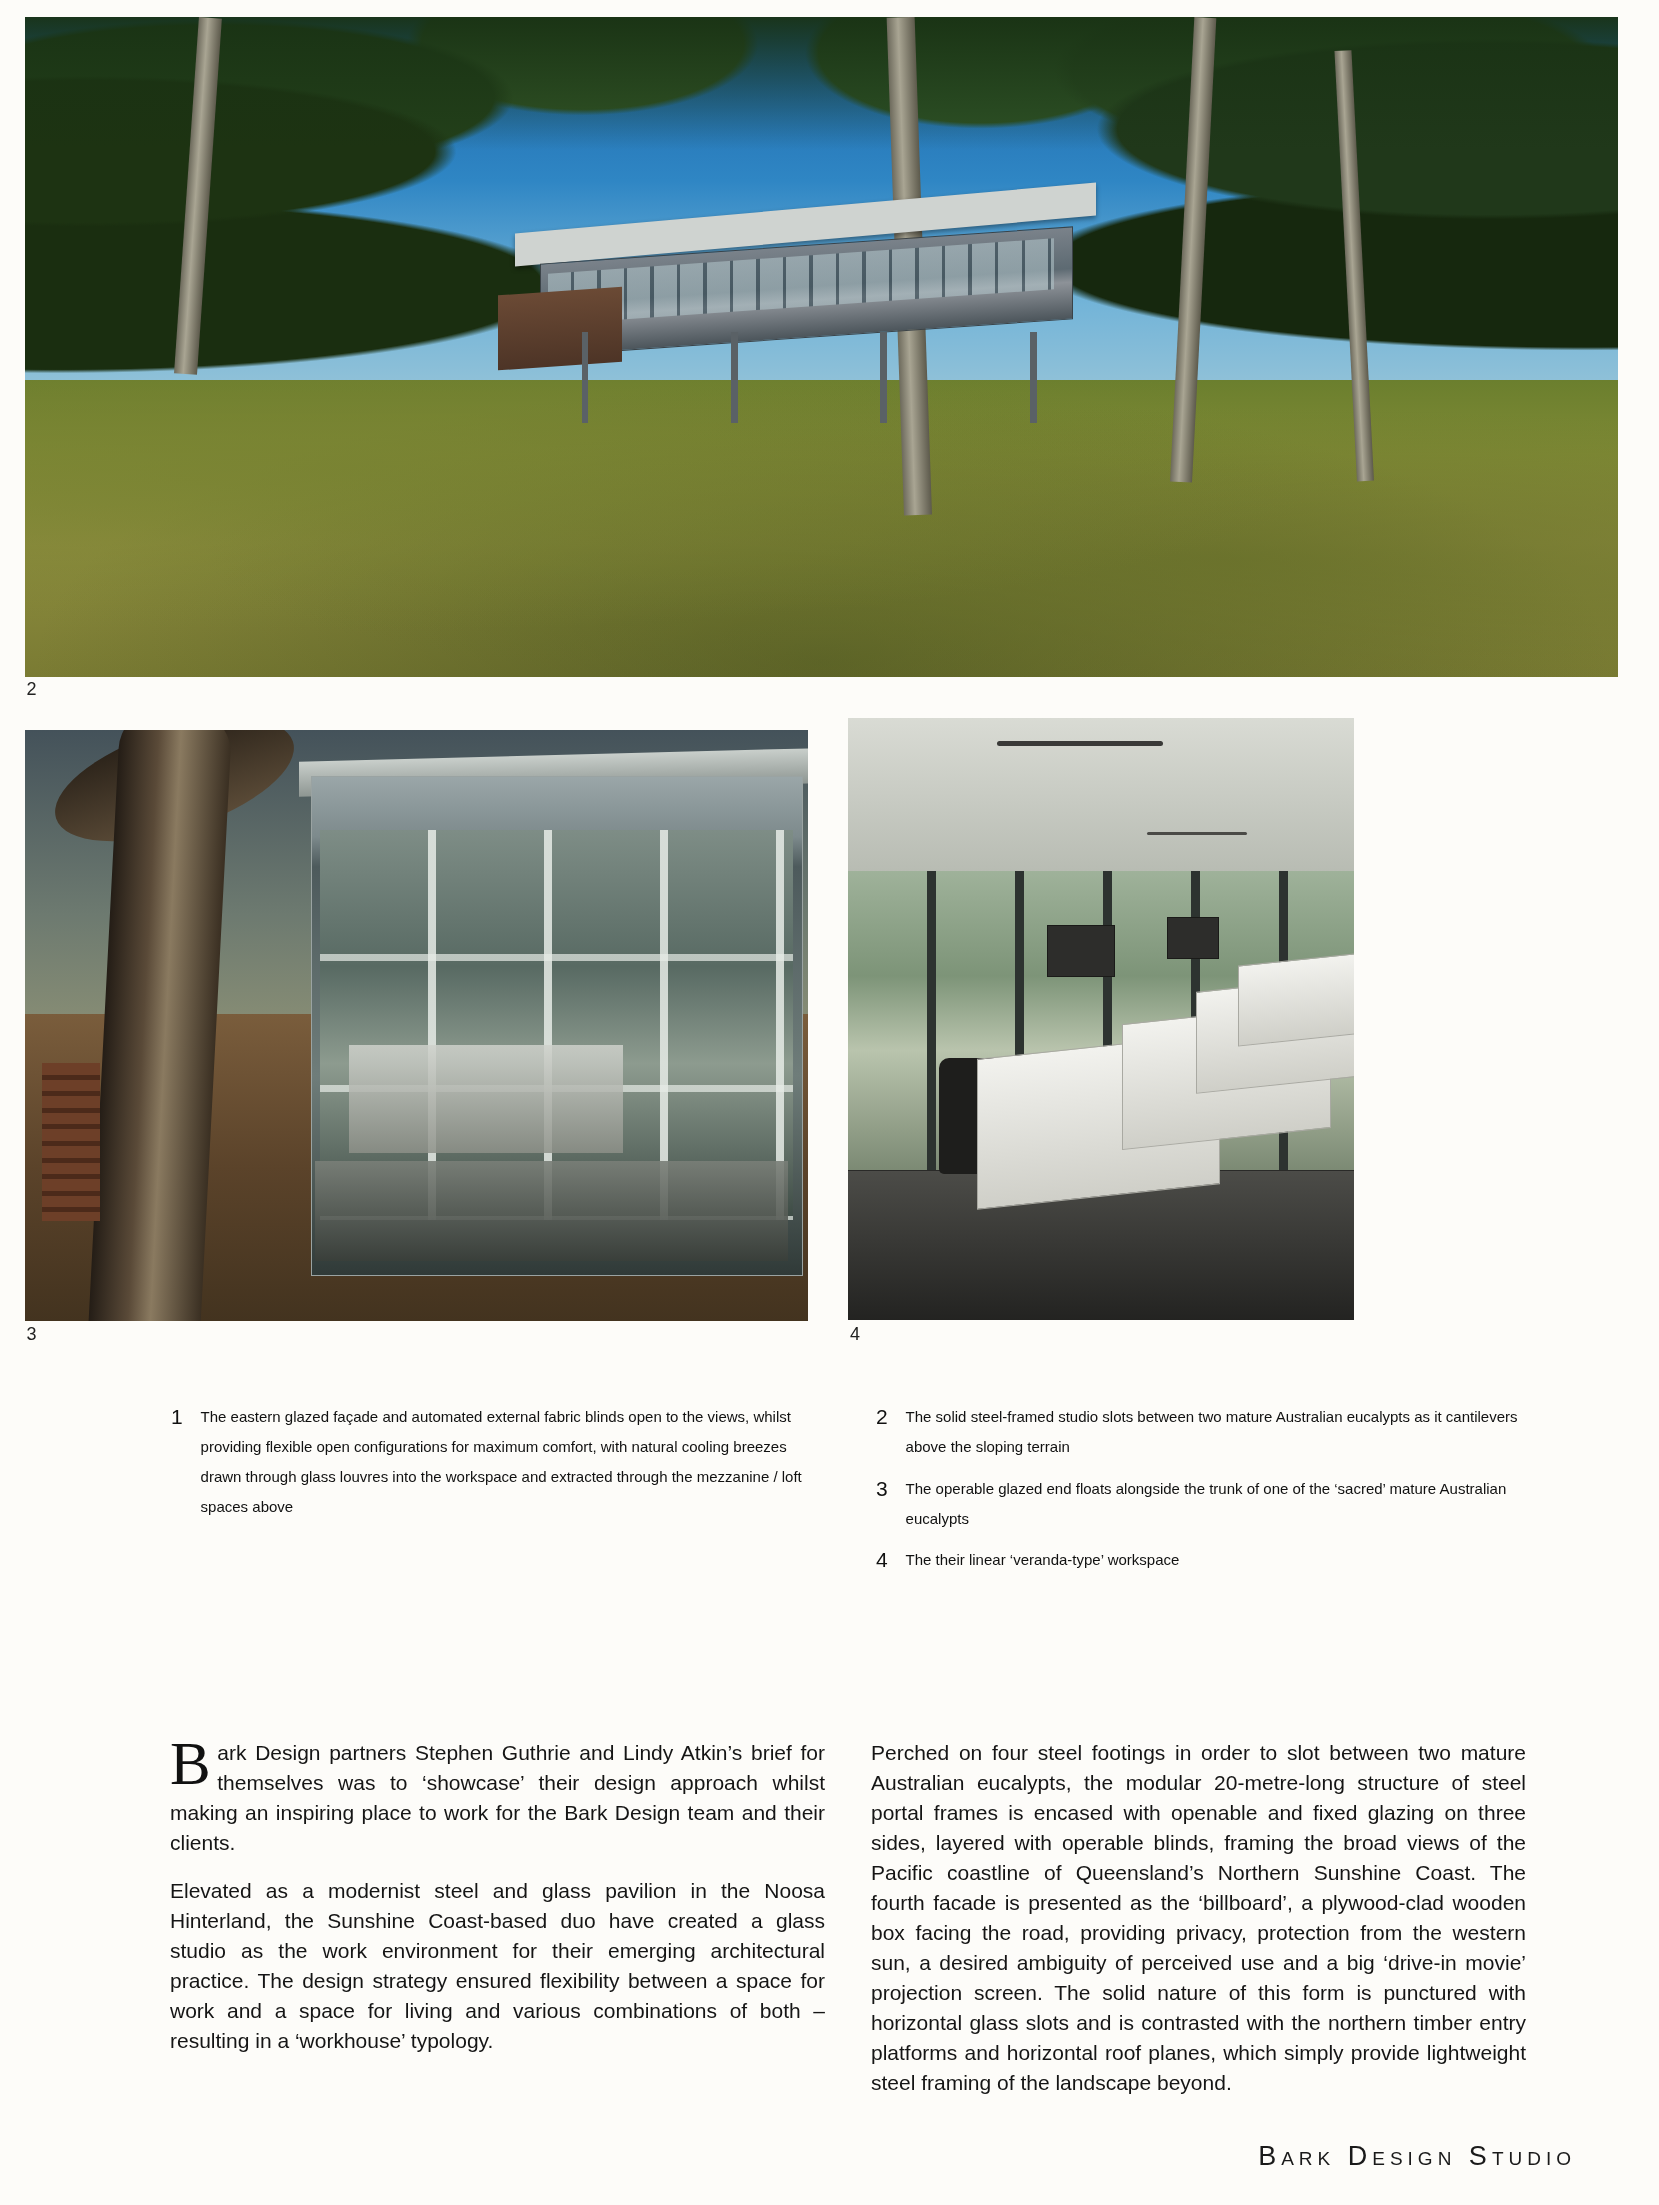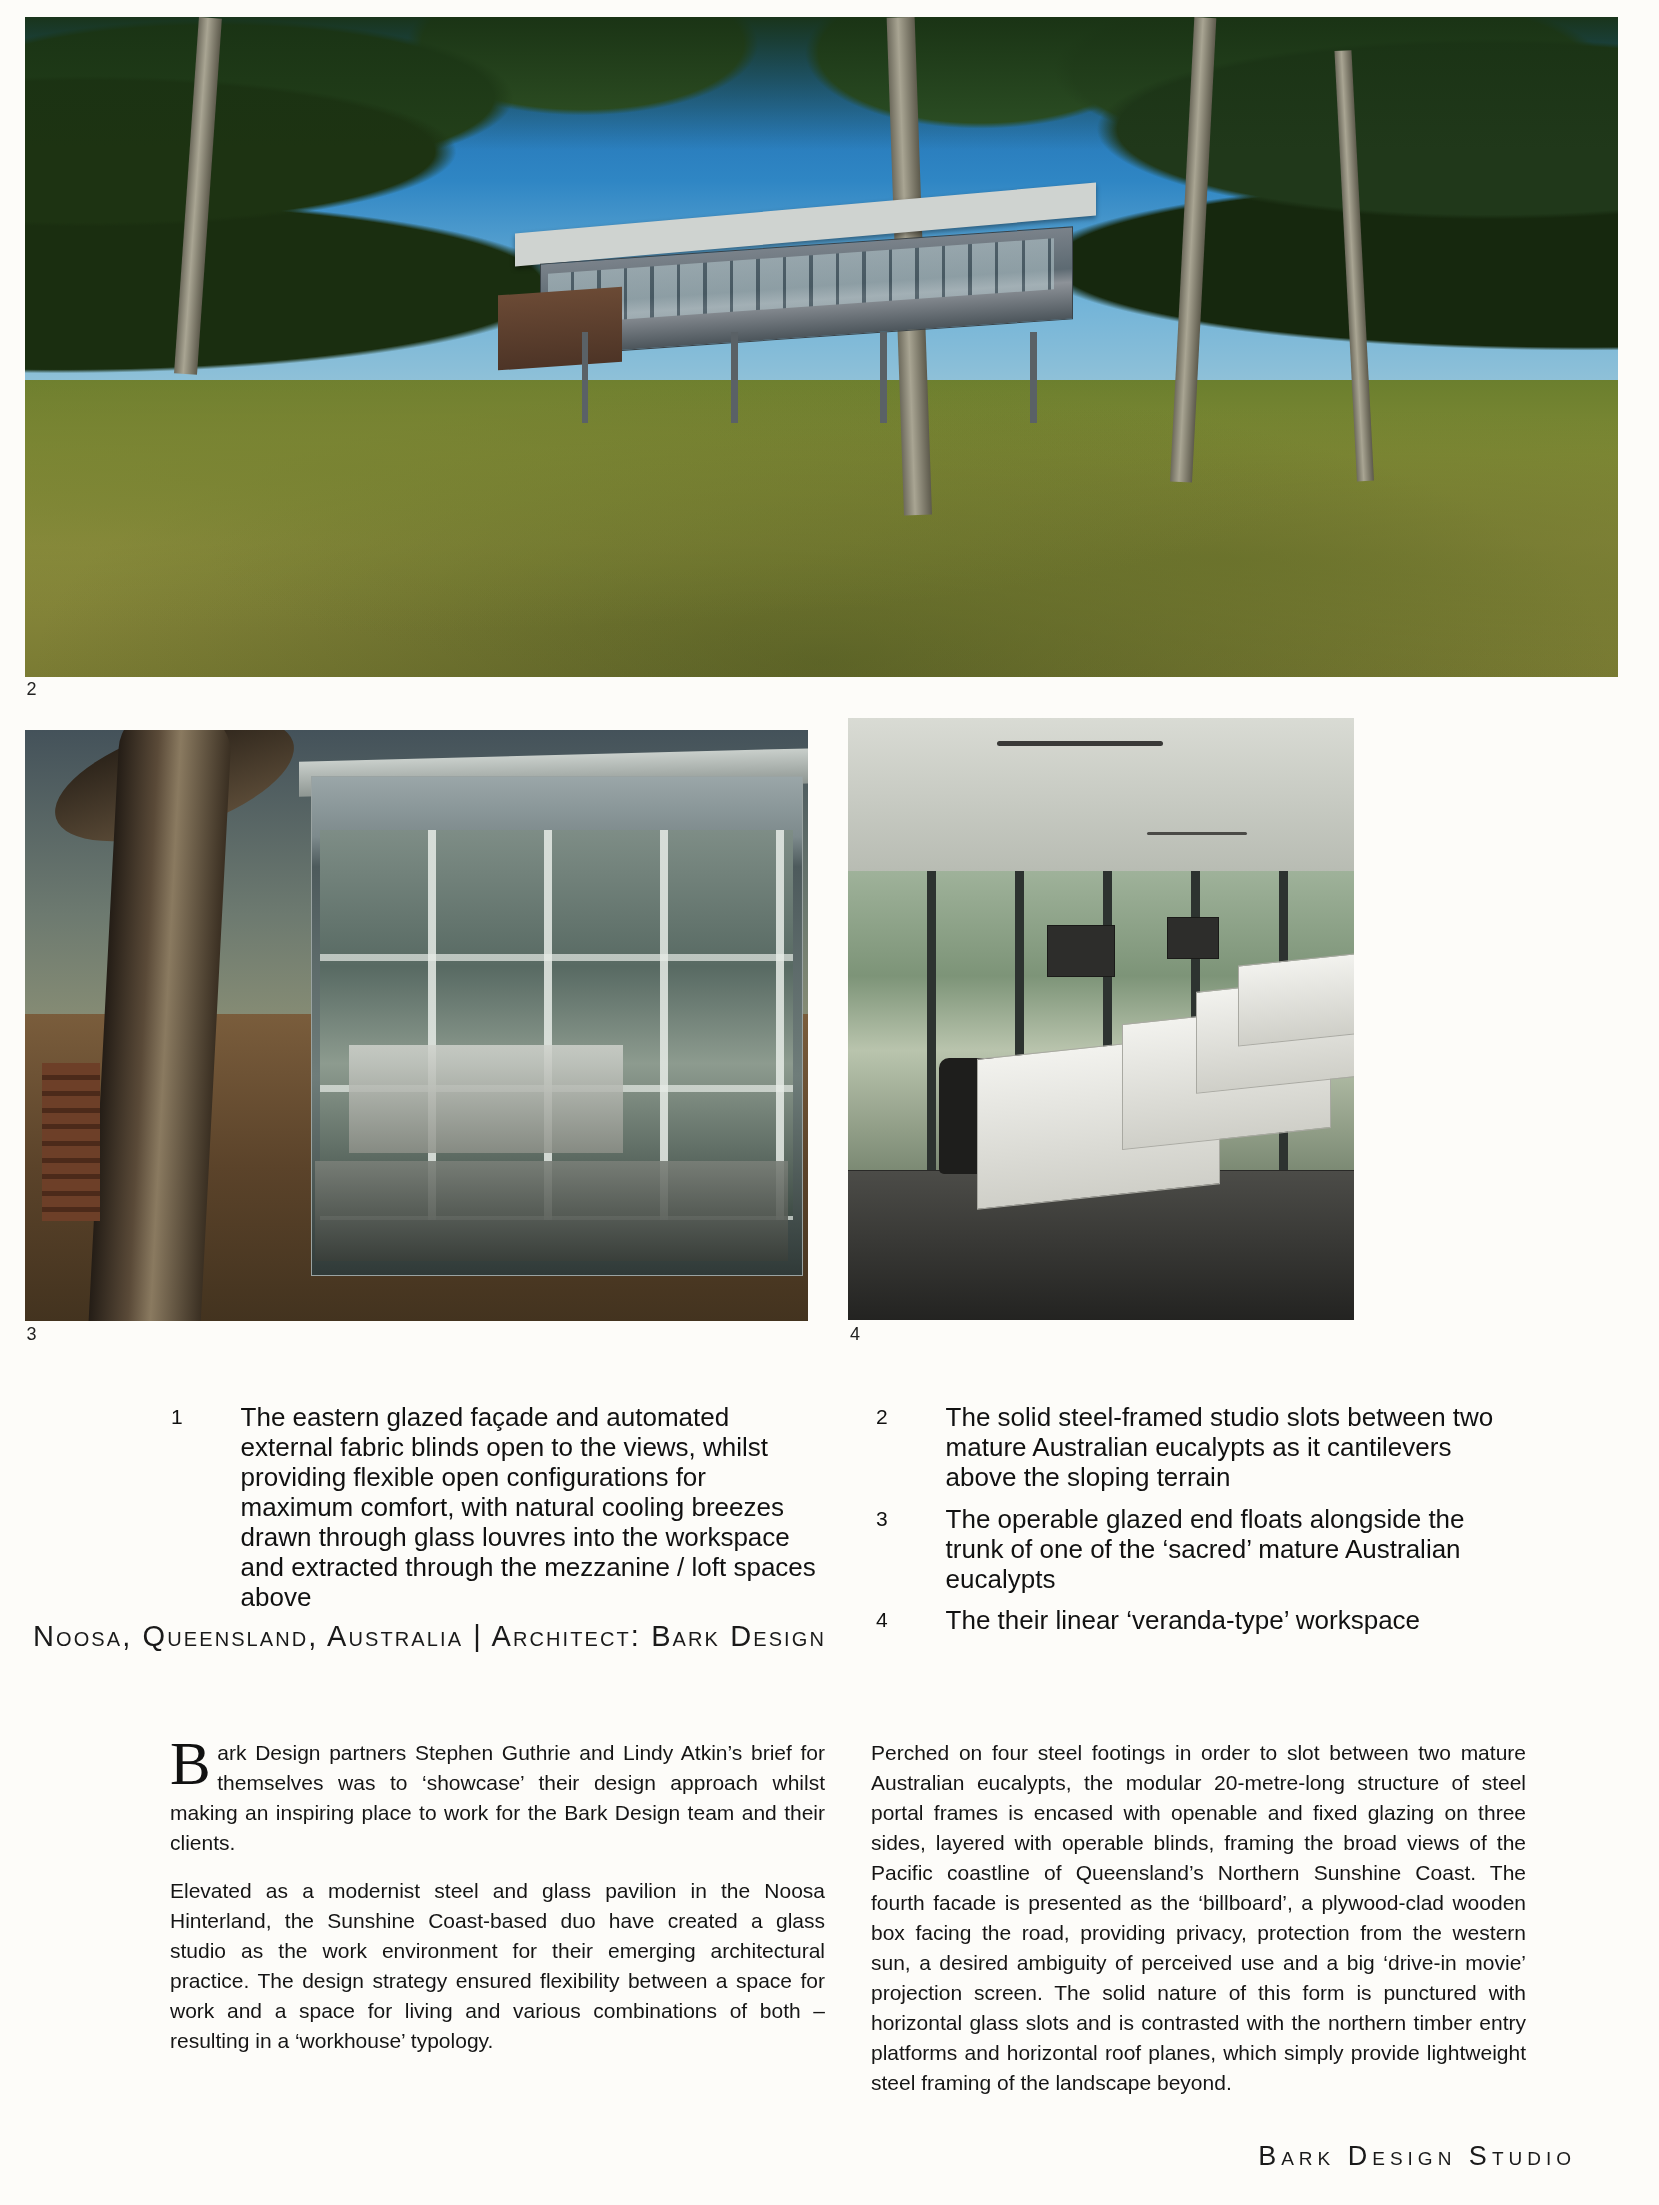--- a/index.html
+++ b/index.html
@@ -288,24 +288,23 @@
   }
   .cap-num {
     width: 16.6px;
     text-align: right;
     font-size: 21px;
     line-height: 30px;
     color: #111;
     flex: none;
   }
   .cap-text {
-    font-size: 26px;
+    font-size: 15px;
     line-height: 30px;
     color: #111;
-    margin-left: 40px;
   }
 
   
   .titleblock {
     position: absolute;
     left: 33px;
     top: 1614px;
     width: 1560px;
   }
   .title-line {
@@ -442,21 +441,20 @@
         <div class="cap-text">The operable glazed end floats alongside the trunk of one of the ‘sacred’ mature Australian eucalypts</div>
       </div>
       <div class="cap-row">
         <div class="cap-num">4</div>
         <div class="cap-text">The their linear ‘veranda-type’ workspace</div>
       </div>
     </div>
   </div>
 
   <div class="titleblock">
-    <div class="title-line">Noosa, Queensland, Australia  |  Architect: Bark Design</div>
   </div>
 
   <div class="body-cols">
     <div class="col">
       <p class="dropcap-para"><span class="dropcap">B</span><span>ark Design partners Stephen Guthrie and Lindy Atkin’s brief for themselves was to ‘showcase’ their design approach whilst making an inspiring place to work for the Bark Design team and their clients.</span></p>
       <p>Elevated as a modernist steel and glass pavilion in the Noosa Hinterland, the Sunshine Coast-based duo have created a glass studio as the work environment for their emerging architectural practice. The design strategy ensured flexibility between a space for work and a space for living and various combinations of both – resulting in a ‘workhouse’ typology.</p>
     </div>
     <div class="col">
       <p>Perched on four steel footings in order to slot between two mature Australian eucalypts, the modular 20-metre-long structure of steel portal frames is encased with openable and fixed glazing on three sides, layered with operable blinds, framing the broad views of the Pacific coastline of Queensland’s Northern Sunshine Coast. The fourth facade is presented as the ‘billboard’, a plywood-clad wooden box facing the road, providing privacy, protection from the western sun, a desired ambiguity of perceived use and a big ‘drive-in movie’ projection screen. The solid nature of this form is punctured with horizontal glass slots and is contrasted with the northern timber entry platforms and horizontal roof planes, which simply provide lightweight steel framing of the landscape beyond.</p>
     </div>

